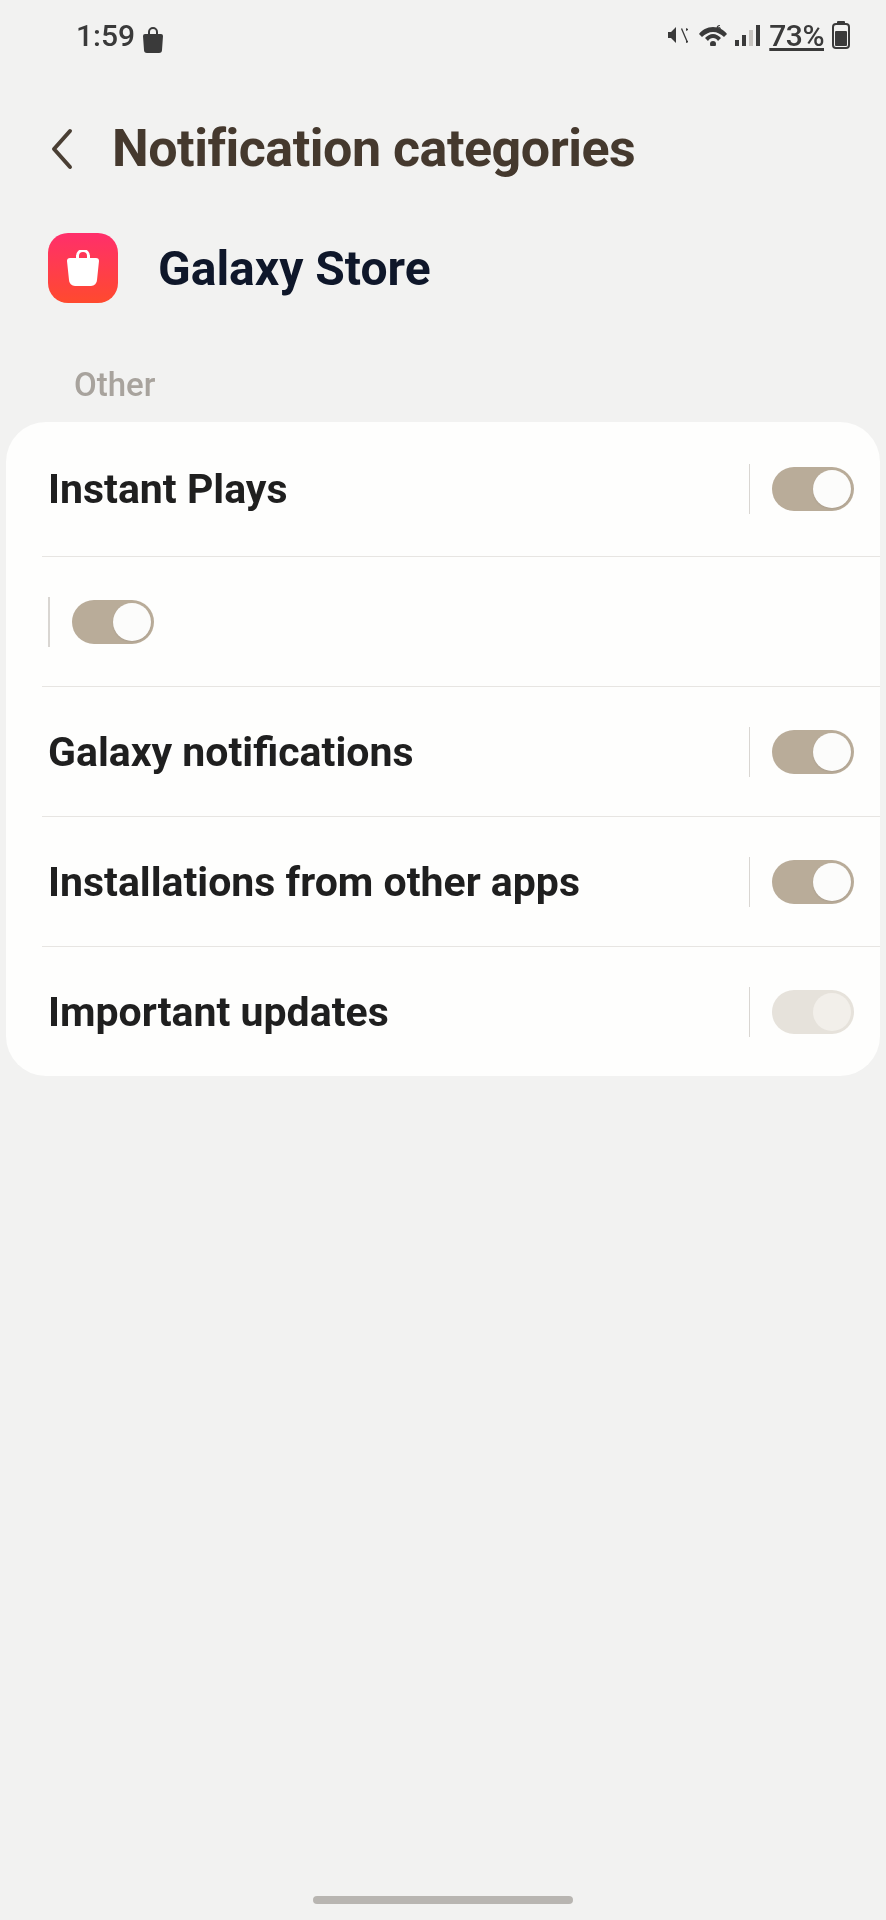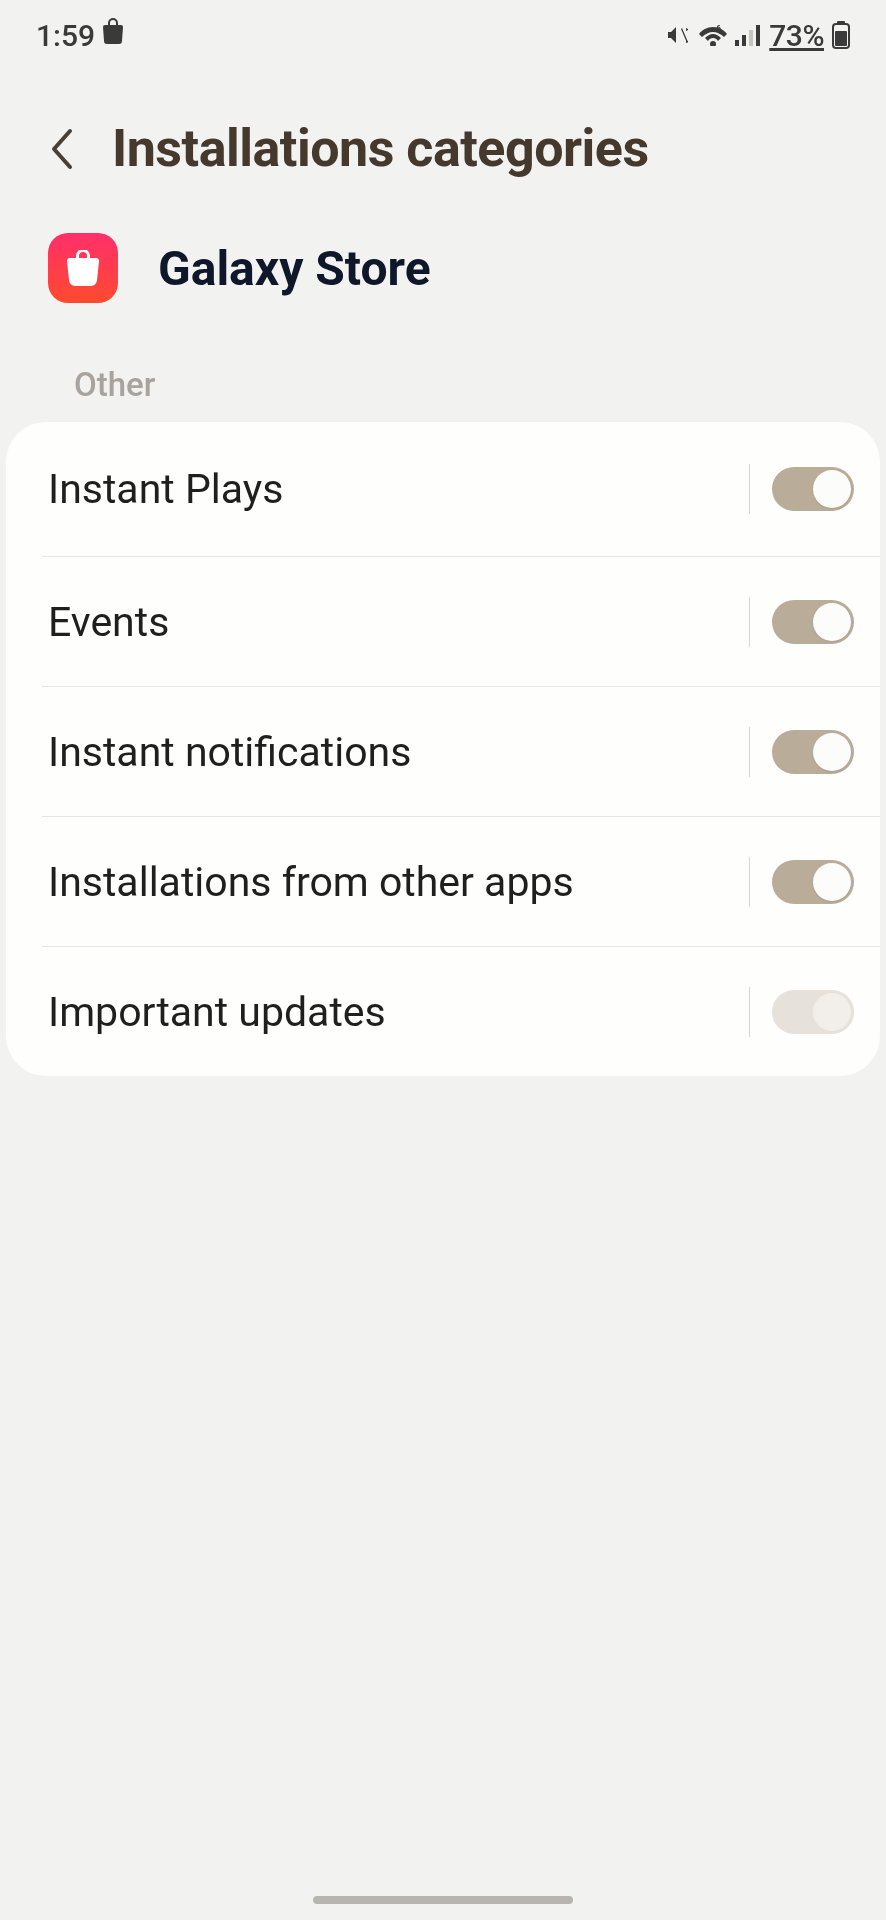--- a/index.html
+++ b/index.html
@@ -14,21 +14,21 @@
   
   .status-bar {
     height: 70px;
     display: flex;
     align-items: center;
     padding: 0 36px 0 36px;
     font-size: 30px;
     color: #3a3a3a;
     font-weight: 500;
   }
-  .status-left { display: flex; align-items: flex-start; gap: 6px; }
+  .status-left { display: flex; align-items: flex-end; gap: 6px; margin-left: 40px; }
   .status-right { margin-left: auto; display: flex; align-items: center; gap: 8px; }
   .status-right .pct { font-size: 30px; letter-spacing: -0.5px; text-decoration: underline; }
   .ico { display: inline-flex; align-items: center; justify-content: center; }
 
   
   .header {
     display: flex;
     align-items: center;
     padding: 48px 36px 36px 48px;
     gap: 34px;
@@ -78,21 +78,21 @@
     display: flex;
     align-items: center;
     padding: 0 26px 0 42px;
     height: 130px;
   }
   .row + .row { border-top: 1.5px solid #e7e5e2; margin-left: 36px; margin-right: 0; padding-left: 6px; }
   .card .row:first-child { height: 134px; }
   .row-label {
     font-size: 41px;
     color: #1f1f1f;
-    font-weight: 400;
+    font-weight: 700;
     flex: 1;
   }
   .right-controls {
     display: flex;
     align-items: center;
     gap: 22px;
   }
   .vline {
     width: 1.5px;
     height: 50px;
@@ -172,21 +172,21 @@
     </span>
   </div>
 </div>
 
 <div class="header">
   <span class="ico">
     <svg width="30" height="44" viewBox="0 0 30 44">
         <path d="M22 4 6 22l16 18" fill="none" stroke="#4a3f34" stroke-width="4" stroke-linecap="round" stroke-linejoin="round"></path>
       </svg>
   </span>
-  <h1 class="page-title">Installations categories</h1>
+  <h1 class="page-title">Notification categories</h1>
 </div>
 
 <div class="app-row">
   <div class="app-icon">
     <svg width="40" height="36" viewBox="0 0 40 36">
         <path fill="#ffffff" d="M13 8V6a7 7 0 0 1 14 0v2h6a3 3 0 0 1 3 3l-2 19a6 6 0 0 1-6 6H12a6 6 0 0 1-6-6L4 11a3 3 0 0 1 3-3h6Zm3 0h8V6a4 4 0 0 0-8 0v2Z"></path>
       </svg>
   </div>
   <div class="app-name">Galaxy Store</div>
 </div>
@@ -199,31 +199,30 @@
     <div class="row-label">Instant Plays</div>
     <div class="right-controls">
       <div class="vline"></div>
       <div class="toggle">
           <div class="knob"></div>
         </div>
     </div>
   </div>
 
   <div class="row">
-    <div class="row-label">Events</div>
-    <div class="right-controls">
-      <div class="vline"></div>
-      <div class="toggle">
-          <div class="knob"></div>
-        </div>
-    </div>
-  </div>
-
-  <div class="row">
-    <div class="row-label">Instant notifications</div>
+    <div class="right-controls">
+      <div class="vline"></div>
+      <div class="toggle">
+          <div class="knob"></div>
+        </div>
+    </div>
+  </div>
+
+  <div class="row">
+    <div class="row-label">Galaxy notifications</div>
     <div class="right-controls">
       <div class="vline"></div>
       <div class="toggle">
           <div class="knob"></div>
         </div>
     </div>
   </div>
 
   <div class="row">
     <div class="row-label">Installations from other apps</div>

